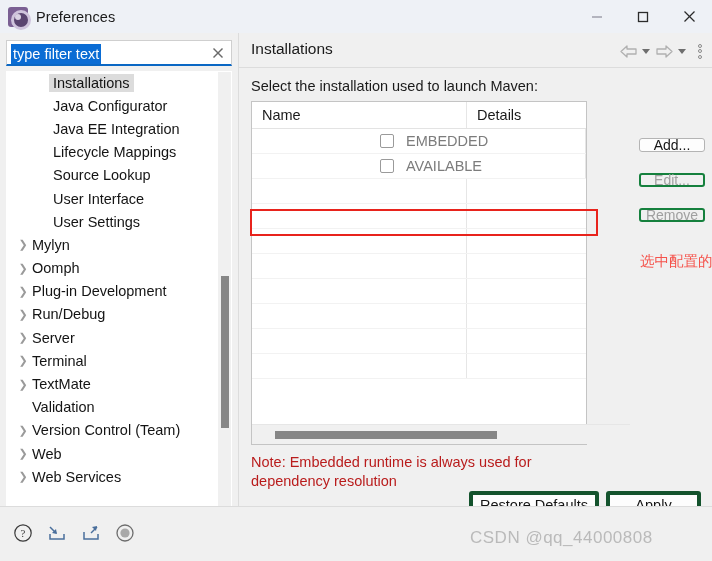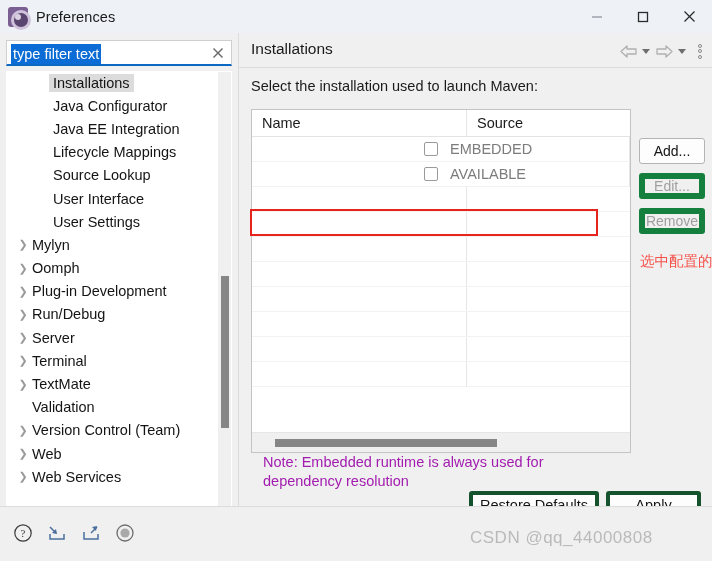--- a/index.html
+++ b/index.html
@@ -186,24 +186,23 @@
   }
 
   .instruction {
     position: absolute; left: 12px; top: 45px;
     font-size: 14.5px; color: #1a1a1a;
   }
 
   
   .table-box {
     position: absolute; left: 12px; top: 68px;
-    width: 380px; height: 344px;
+    width: 336px; height: 344px;
     background: #ffffff;
     border: 1px solid #c4c4c4;
-    margin-top: 8px;
   }
   .table-head {
     display: flex; height: 27px;
     border-bottom: 1px solid #e3e3e3;
     background: #ffffff;
   }
   .th {
     font-size: 14.5px; color: #1a1a1a;
     display: flex; align-items: center;
     padding-left: 10px;
@@ -285,38 +284,38 @@
     position: absolute;
     left: 401px; top: 219px;
     font-size: 14.5px;
     color: #f5534c;
     white-space: nowrap;
   }
 
   
   .side-btn {
     position: absolute;
-    width: 66px; height: 26px;
+    width: 66px; height: 14px;
     font-size: 14px;
     display: flex; align-items: center; justify-content: center;
     border-radius: 3px;
   }
   .side-btn.enabled {
     background: #fdfdfd; border: 1px solid #b4b4b4; color: #141414;
   }
   .side-btn.disabled {
-    background: #f0f0f0; border: 6px solid #15803d; color: #a0a0a0;
+    background: #f0f0f0; border: 2px solid #15803d; color: #a0a0a0;
   }
   #btn-add { left: 400px; top: 105px; }
   #btn-edit { left: 400px; top: 140px; }
   #btn-remove { left: 400px; top: 175px; }
 
   .note {
-    position: absolute; left: 24px; top: 420px;
-    font-size: 14.5px; color: #a21caf;
+    position: absolute; left: 12px; top: 420px;
+    font-size: 14.5px; color: #b91c1c;
     line-height: 19px;
     width: 330px;
   }
 
   .btn {
     position: absolute;
     height: 28px;
     font-size: 14.5px;
     display: flex; align-items: center; justify-content: center;
     background: #fdfdfd;
@@ -497,21 +496,21 @@
             <i></i>
           </div>
       </div>
     </div>
 
     <div class="instruction">Select the installation used to launch Maven:</div>
 
     <div class="table-box">
       <div class="table-head">
         <div class="th name">Name</div>
-        <div class="th details">Source</div>
+        <div class="th details">Details</div>
       </div>
       <div id="table-body">
           <div class="trow">
             <div class="cell-name">
               <span class="cbx"></span>
               <span class="dim">EMBEDDED</span>
             </div>
           </div>
           <div class="trow">
             <div class="cell-name">

